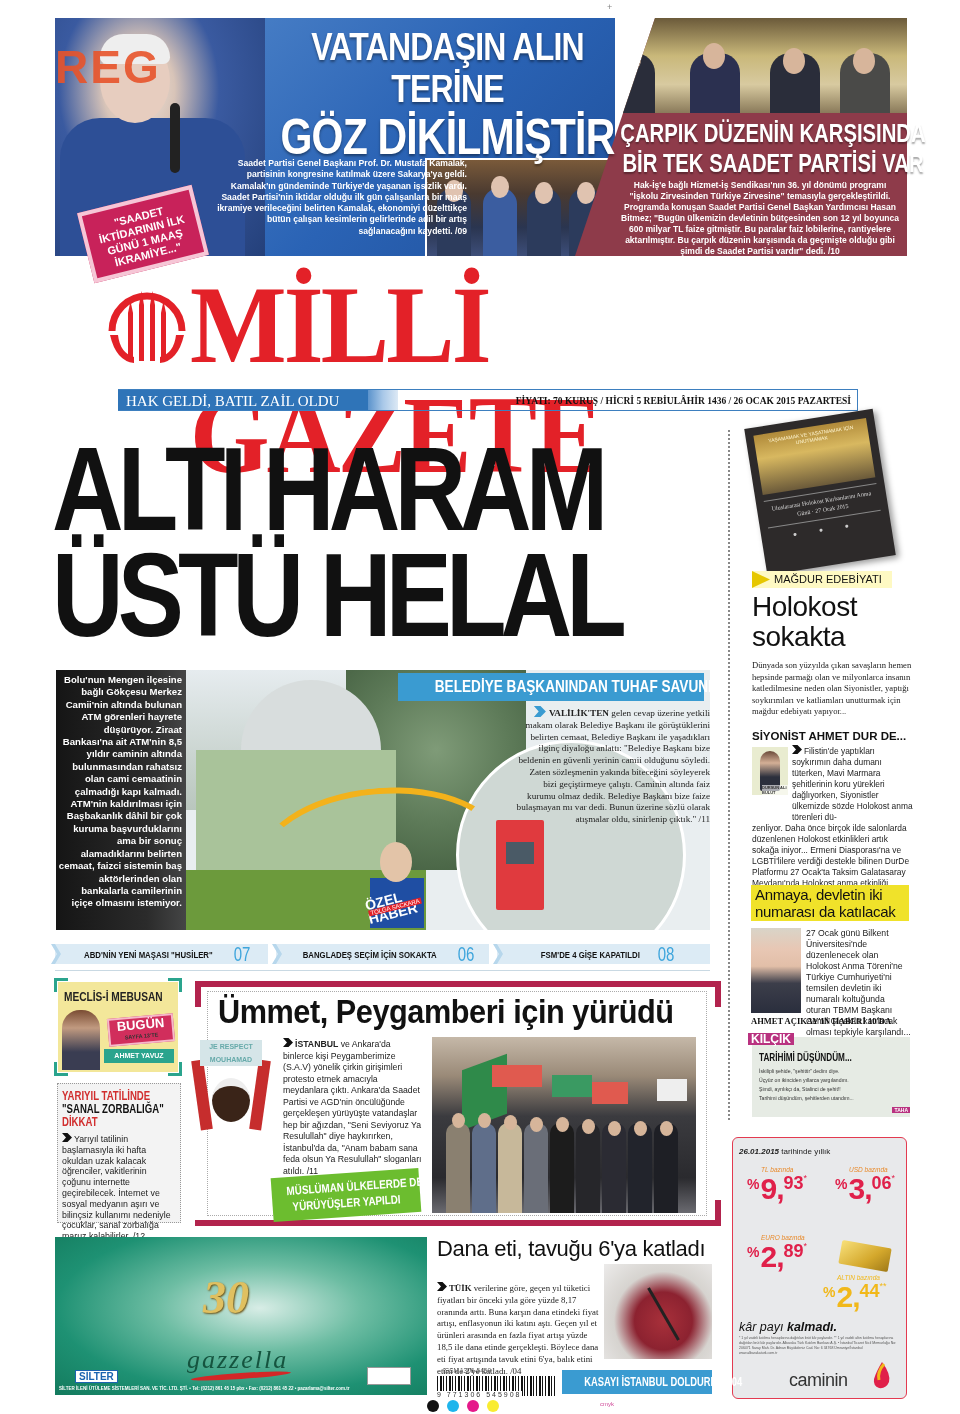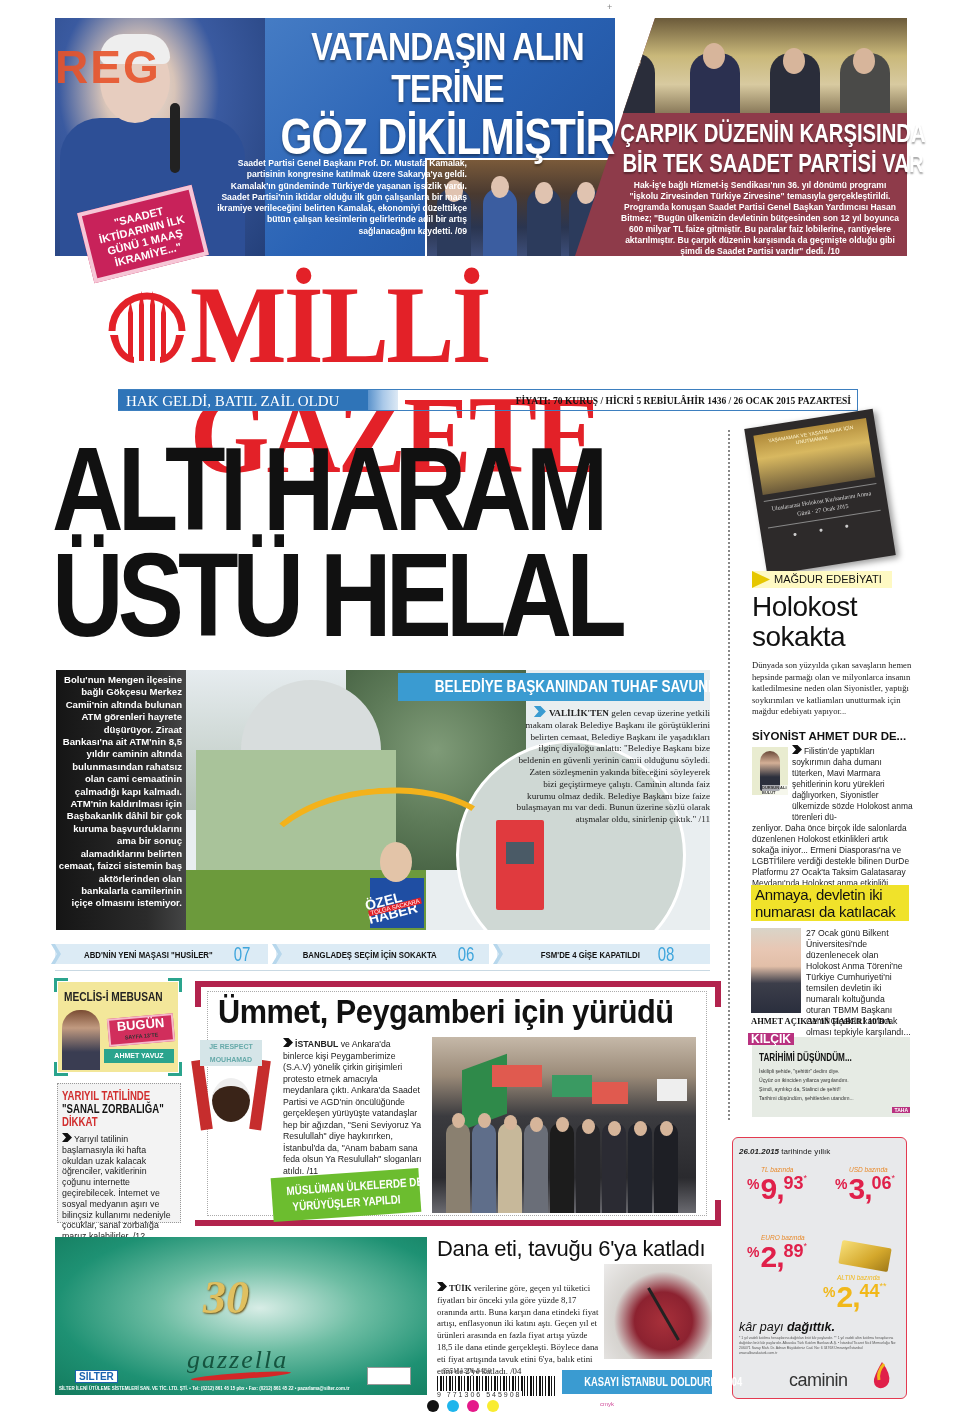--- a/index.html
+++ b/index.html
@@ -409,21 +409,21 @@
   </div>
   <div class="rate red-rate" style="left:6px;top:96px">
     <span class="lbl">EURO bazında</span>
     <span class="pct">%</span><span class="val">2</span><span class="val">,</span><span class="dec">89</span><span class="star">*</span>
   </div>
   <div class="gold-bar"></div>
   <div class="rate gold-rate" style="left:90px;top:136px">
     <span class="lbl">ALTIN bazında</span>
     <span class="pct">%</span><span class="val">2</span><span class="val">,</span><span class="dec">44</span><span class="star">**</span>
   </div>
-  <div class="kar"><span>kâr payı </span><b>dağıttık.</b></div>
+  <div class="kar"><span>kâr payı </span><b>kalmadı.</b></div>
   <div class="fine">* 1 yıl vadeli katılma hesaplarına dağıtılan brüt kâr paylarıdır. ** 1 yıl vadeli altın katılma hesaplarına dağıtılan brüt kâr paylarıdır. Albaraka Türk Katılım Bankası A.Ş. • İstanbul Ticaret Sicil Memurluğu No: 206471 Saray Mah. Dr. Adnan Büyükdeniz Cad. No: 6 34768 Ümraniye/İstanbul www.albarakaturk.com.tr</div>
   <div class="brand">caminin</div>
   <svg class="brand-icon" viewBox="0 0 22 30">
     <path d="M11 2 Q20 14 18 22 Q15 29 8 28 Q2 26 3 19 Q5 12 11 2 Z" fill="#e0204a"></path>
     <path d="M13 4 Q6 12 8 20" stroke="#f1b81a" stroke-width="3" fill="none"></path>
   </svg>
 </div>
 
 <div class="abs gazzella">
   <div class="thirty">30</div>

